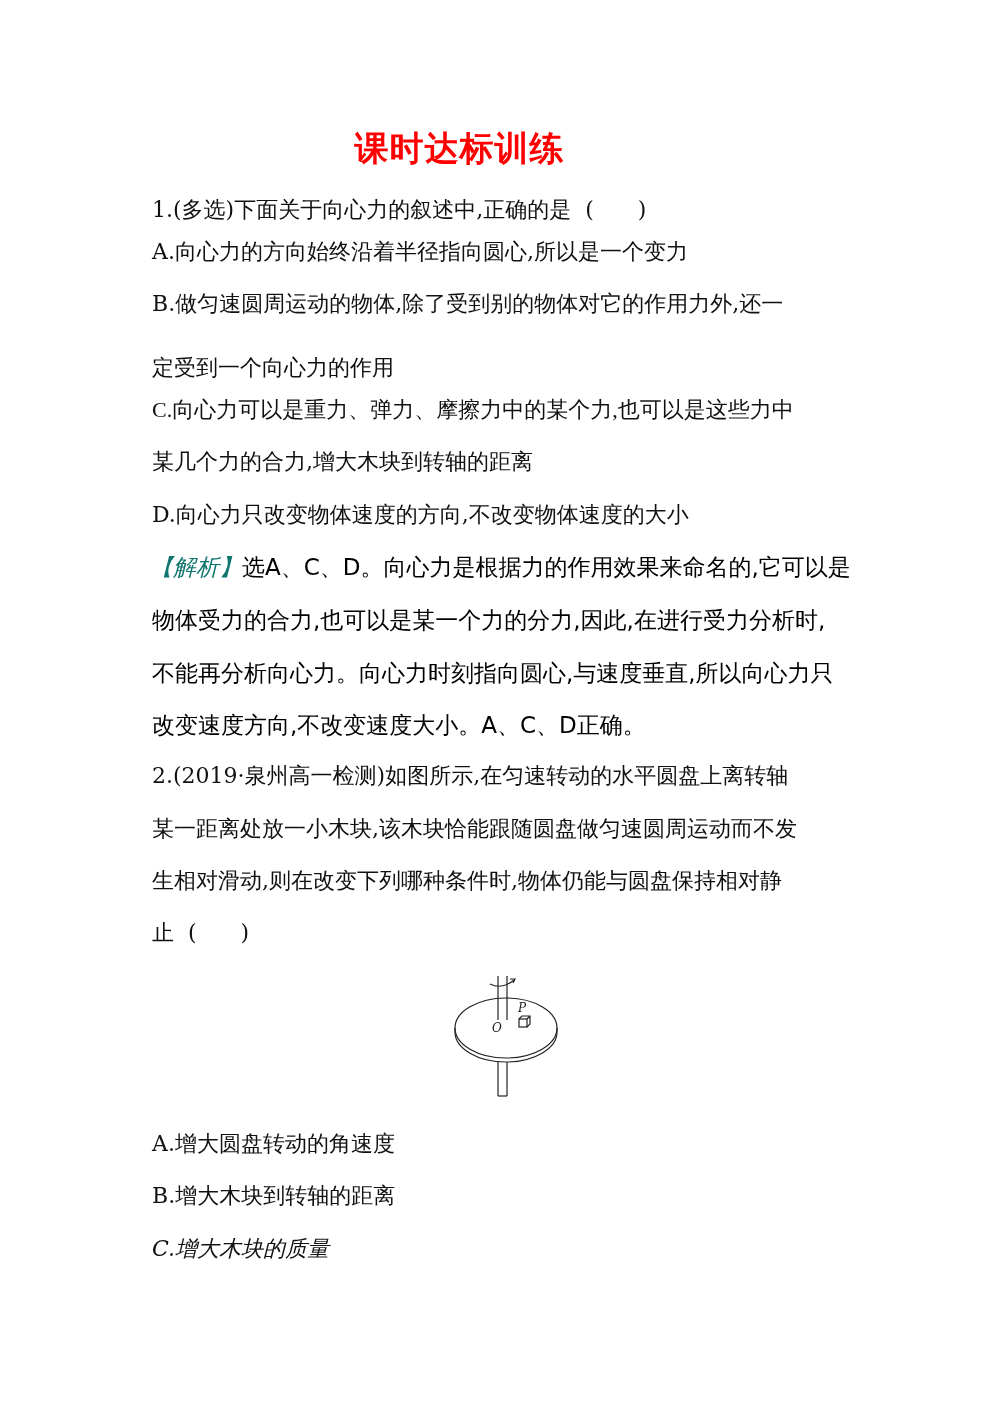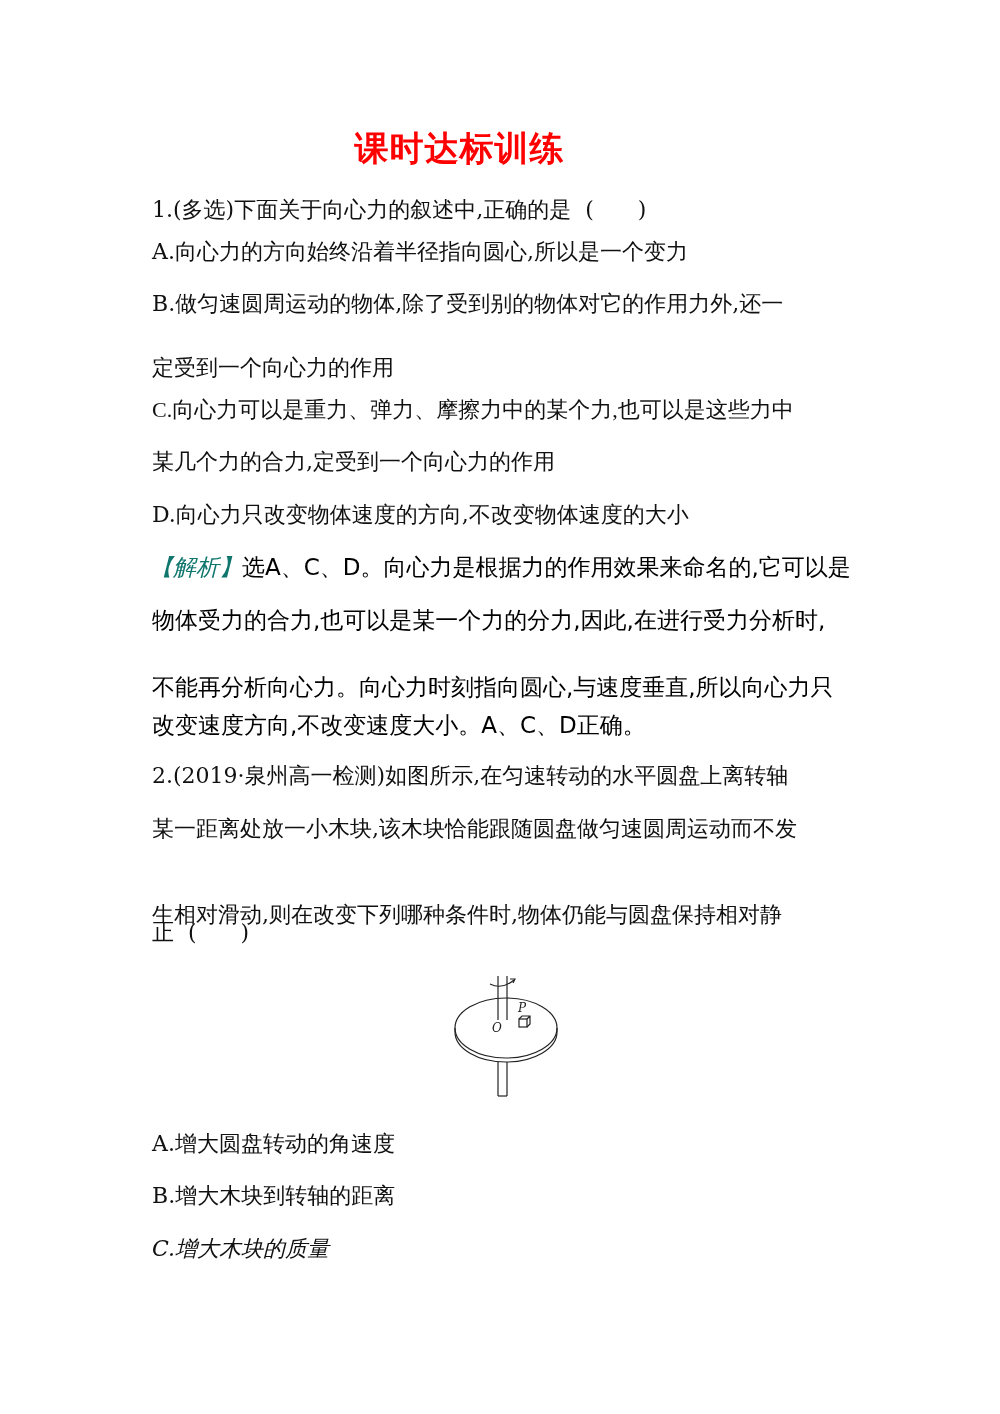--- a/index.html
+++ b/index.html
@@ -30,47 +30,47 @@
   <span>B.</span><span>做匀速圆周运动的物体,除了受到别的物体对它的作用力外,还一</span>
 </div>
 <div class="line" style="top:352px;">
   <span>定受到一个向心力的作用</span>
 </div>
 
 <div class="line" style="top:394px;font-family:Liberation Serif, serif;">
   <span>C.</span><span>向心力可以是重力、弹力、摩擦力中的某个力,也可以是这些力中</span>
 </div>
 <div class="line" style="top:446px;">
-  <span>某几个力的合力,定受到一个向心力的作用</span>
+  <span>某几个力的合力,增大木块到转轴的距离</span>
 </div>
 
 <div class="line" style="top:499px;">
   <span>D.</span><span>向心力只改变物体速度的方向,不改变物体速度的大小</span>
 </div>
 
 <div class="line ana" style="top:551px; left:150px;">
   <span class="red">【解析】</span><span>选A、C、D。向心力是根据力的作用效果来命名的,它可以是</span>
 </div>
 <div class="line ana" style="top:604px;text-align:right;">
   <span>物体受力的合力,也可以是某一个力的分力,因此,在进行受力分析时,</span>
 </div>
-<div class="line ana" style="top:671px;text-align:right;">
+<div class="line ana" style="top:657px;text-align:right;">
   <span>不能再分析向心力。向心力时刻指向圆心,与速度垂直,所以向心力只</span>
 </div>
 <div class="line ana" style="top:709px;">
   <span>改变速度方向,不改变速度大小。A、C、D正确。</span>
 </div>
 
 <div class="line" style="top:760px;">
   <span>2.(2019·泉州高一检测)如图所示,在匀速转动的水平圆盘上离转轴</span>
 </div>
 <div class="line" style="top:813px;">
   <span>某一距离处放一小木块,该木块恰能跟随圆盘做匀速圆周运动而不发</span>
 </div>
-<div class="line" style="top:865px;margin-top:34px;">
+<div class="line" style="top:865px;">
   <span>生相对滑动,则在改变下列哪种条件时,物体仍能与圆盘保持相对静</span>
 </div>
 <div class="line" style="top:917px;">
   <span>止</span>&nbsp;&nbsp;<span>(　　)</span>
 </div>
 
 <svg class="figure" viewBox="0 0 110 130">
   <g fill="none" stroke="#222" stroke-width="1.2">
 
     <line x1="46" y1="8" x2="46" y2="52"></line>

